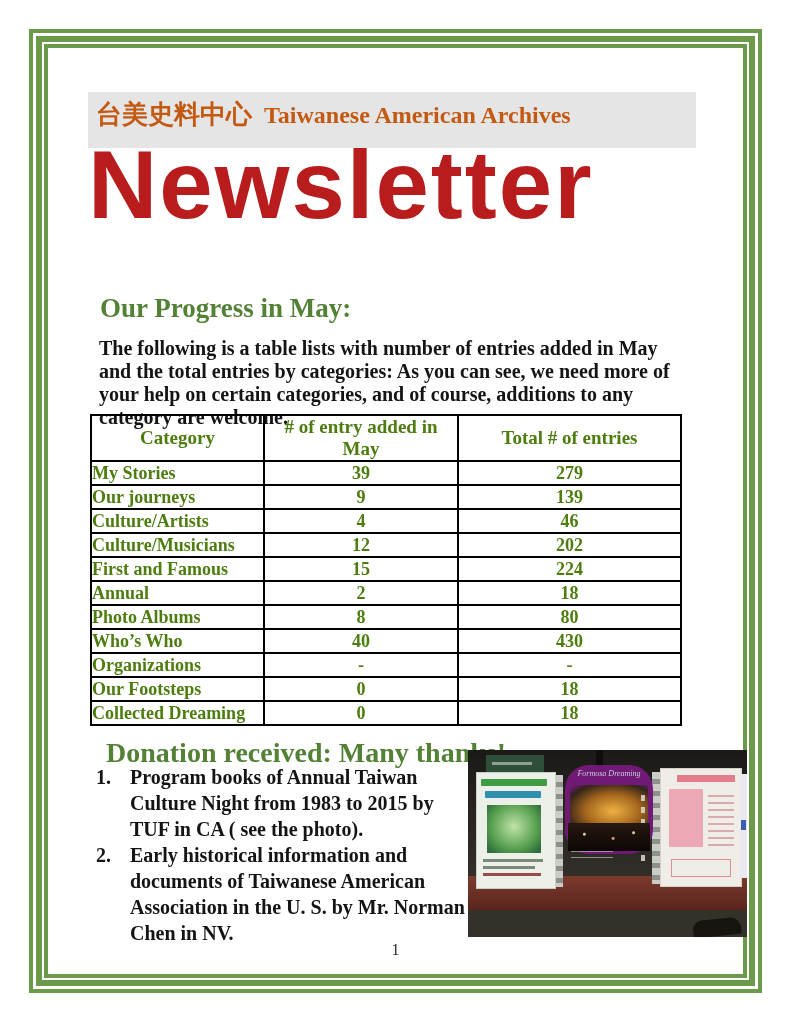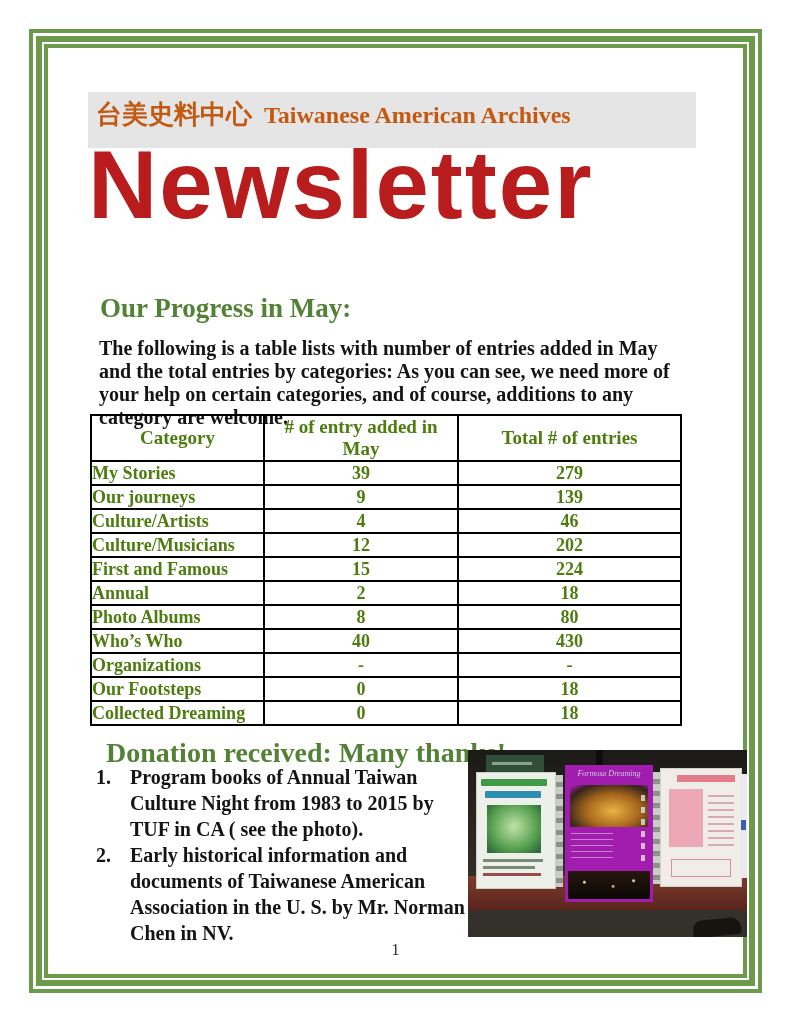--- a/index.html
+++ b/index.html
@@ -68,21 +68,21 @@
   .ph-ring2{left:184px;top:22px;width:9px;height:112px;
             background:repeating-linear-gradient(#c9ccc7 0 7px,#8d908b 7px 12px);}
   .ph-flyer{left:8px;top:22px;width:78px;height:115px;background:#edf0e8;border:1px solid #c9cfc2;}
   .fl-t1{left:4px;top:6px;width:66px;height:7px;background:#3f9b44;border-radius:1px;}
   .fl-t2{left:8px;top:18px;width:56px;height:7px;background:#2f8fb0;border-radius:1px;}
   .fl-art{left:10px;top:32px;width:54px;height:48px;
           background:radial-gradient(ellipse at 50% 45%,#bfe3a8,#58a050 60%,#2f6e3c 90%);}
   .fl-l1{left:6px;top:86px;width:60px;height:3px;background:#7b8a76;}
   .fl-l2{left:6px;top:93px;width:52px;height:3px;background:#7b8a76;}
   .fl-l3{left:6px;top:100px;width:58px;height:3px;background:#9a4c4c;}
-  .ph-poster{left:97px;top:15px;width:88px;height:137px;background:#a21caf;}
+  .ph-poster{left:97px;top:15px;width:88px;height:89px;background:#701a75;border-radius:24px;}
   .poster-title{left:0;top:4px;width:88px;text-align:center;font-style:italic;
                 font-size:8px;color:#c9cede;font-family:"Liberation Serif",serif;}
   .poster-fire{left:5px;top:20px;width:78px;height:42px;
                background:radial-gradient(ellipse at 55% 62%,#ecb244,#a5661c 45%,#32241a 78%,rgba(0,0,0,0) 95%);}
   .poster-calli{right:8px;top:30px;width:4px;height:66px;
                 background:repeating-linear-gradient(180deg,#ddd9ce 0 6px,rgba(0,0,0,0) 6px 12px);opacity:.85;}
   .poster-lines{left:6px;top:68px;width:42px;height:26px;opacity:.6;
                 background:repeating-linear-gradient(#cfcfcf 0 1px,rgba(0,0,0,0) 1px 6px);}
   .poster-orch{left:3px;bottom:3px;width:82px;height:28px;
                background:radial-gradient(circle at 20% 40%,#d8c49a 0 1px,rgba(0,0,0,0) 2px),

